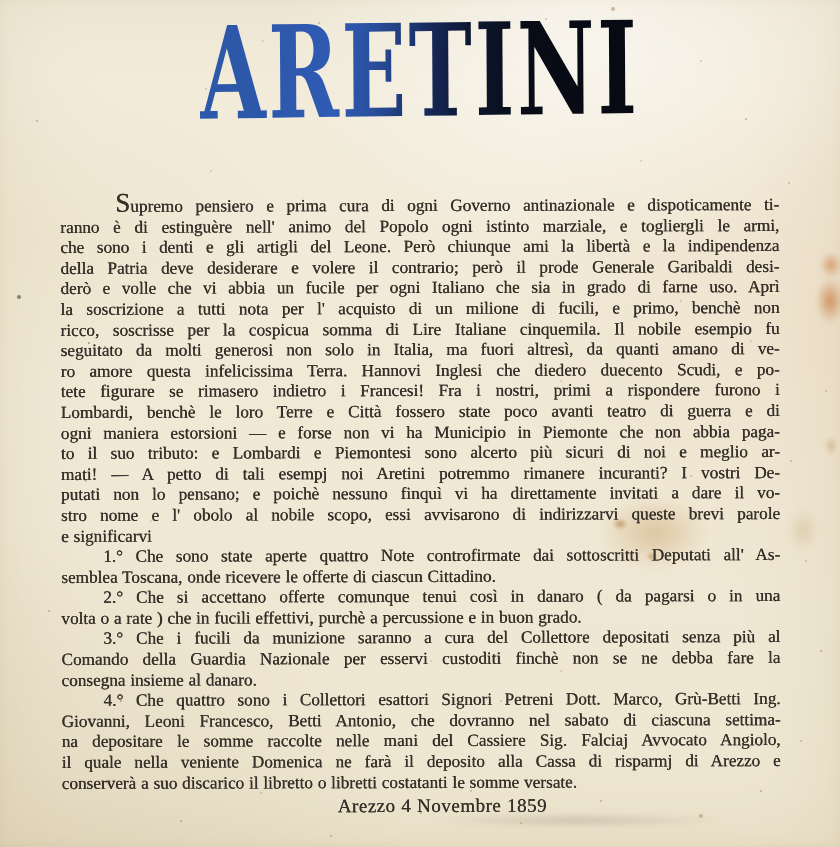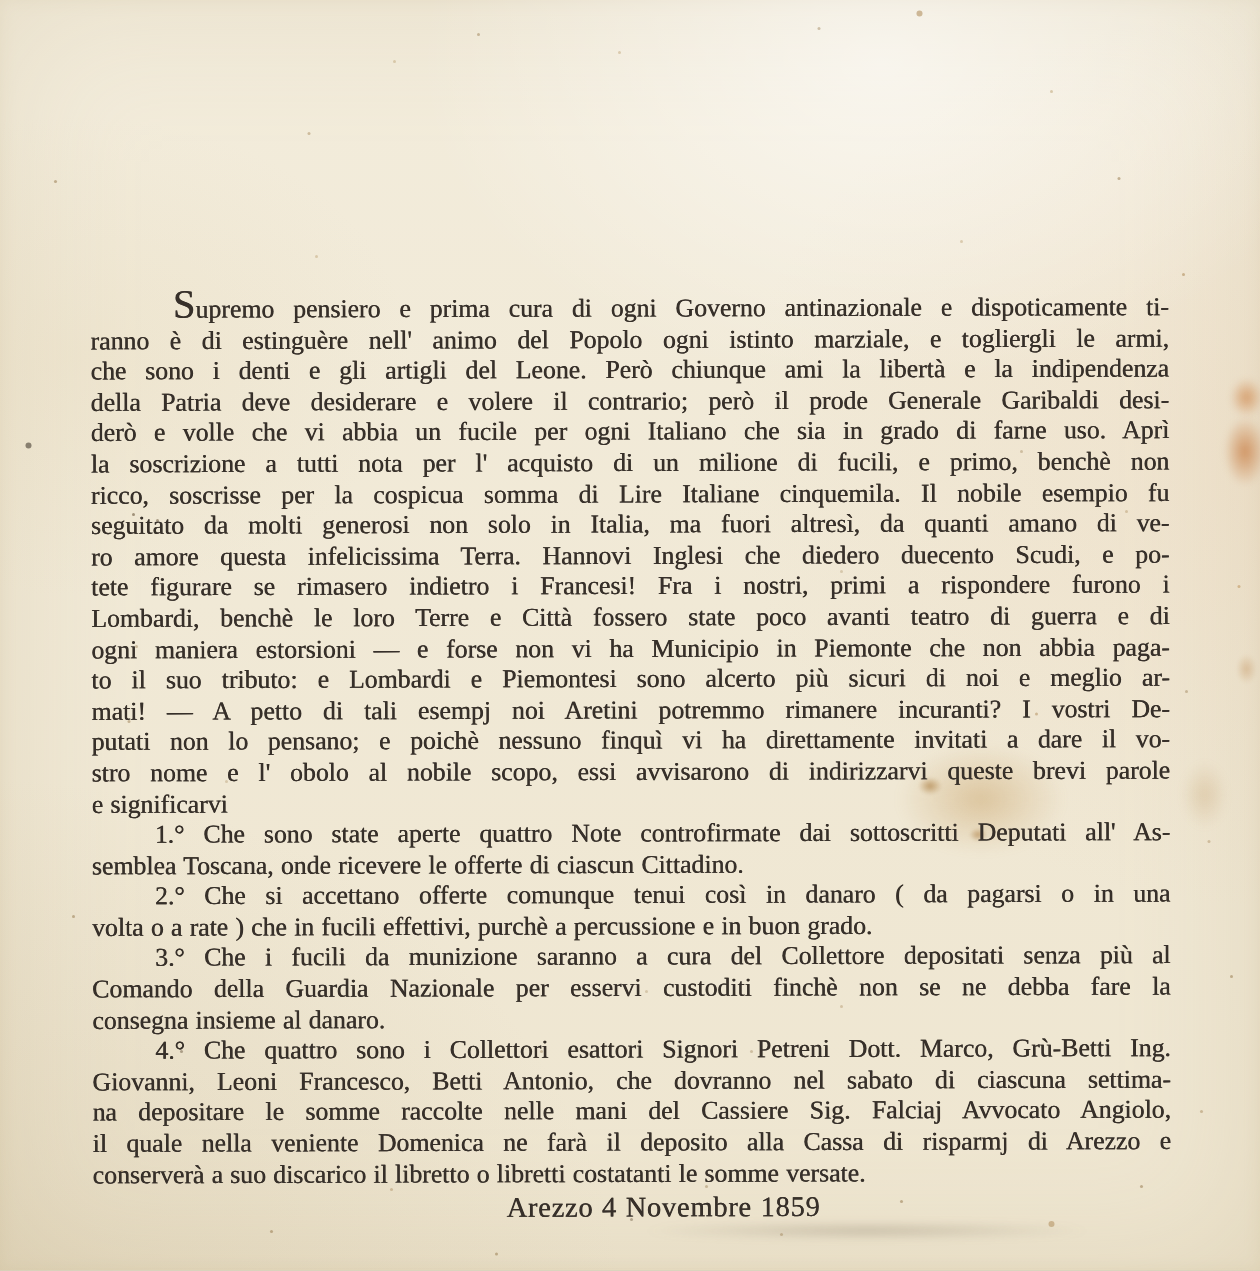--- a/index.html
+++ b/index.html
@@ -105,20 +105,23 @@
   <div class="specks"></div>
   <div class="stain st-right-a"></div>
   <div class="stain st-right-b"></div>
   <div class="stain st-right-mid"></div>
   <div class="stain st-center"></div>
   <div class="stain st-center-core"></div>
   <div class="stain st-center-core2"></div>
   <div class="stain st-right-low"></div>
   <div class="stain st-bottom"></div>
 
+  <div class="title-wrap">
+    <span class="title">ARETINI</span>
+  </div>
 
   <div class="body">
     <div class="para intro">
         <div class="line first dropcap">Supremo pensiero e prima cura di ogni Governo antinazionale e dispoticamente ti-</div>
         <div class="line">ranno è di estinguère nell' animo del Popolo ogni istinto marziale, e togliergli le armi,</div>
         <div class="line">che sono i denti e gli artigli del Leone. Però chiunque ami la libertà e la indipendenza</div>
         <div class="line">della Patria deve desiderare e volere il contrario; però il prode Generale Garibaldi desi-</div>
         <div class="line">derò e volle che vi abbia un fucile per ogni Italiano che sia in grado di farne uso. Aprì</div>
         <div class="line">la soscrizione a tutti nota per l' acquisto di un milione di fucili, e primo, benchè non</div>
         <div class="line">ricco, soscrisse per la cospicua somma di Lire Italiane cinquemila. Il nobile esempio fu</div>

